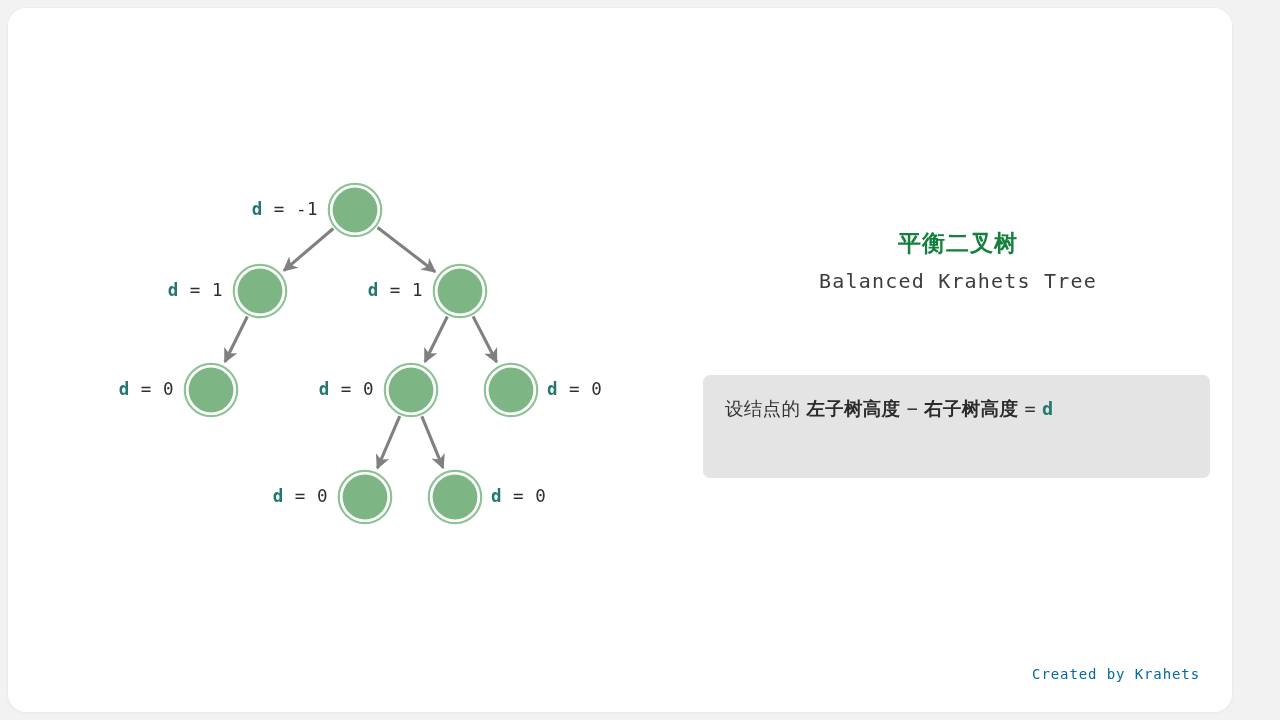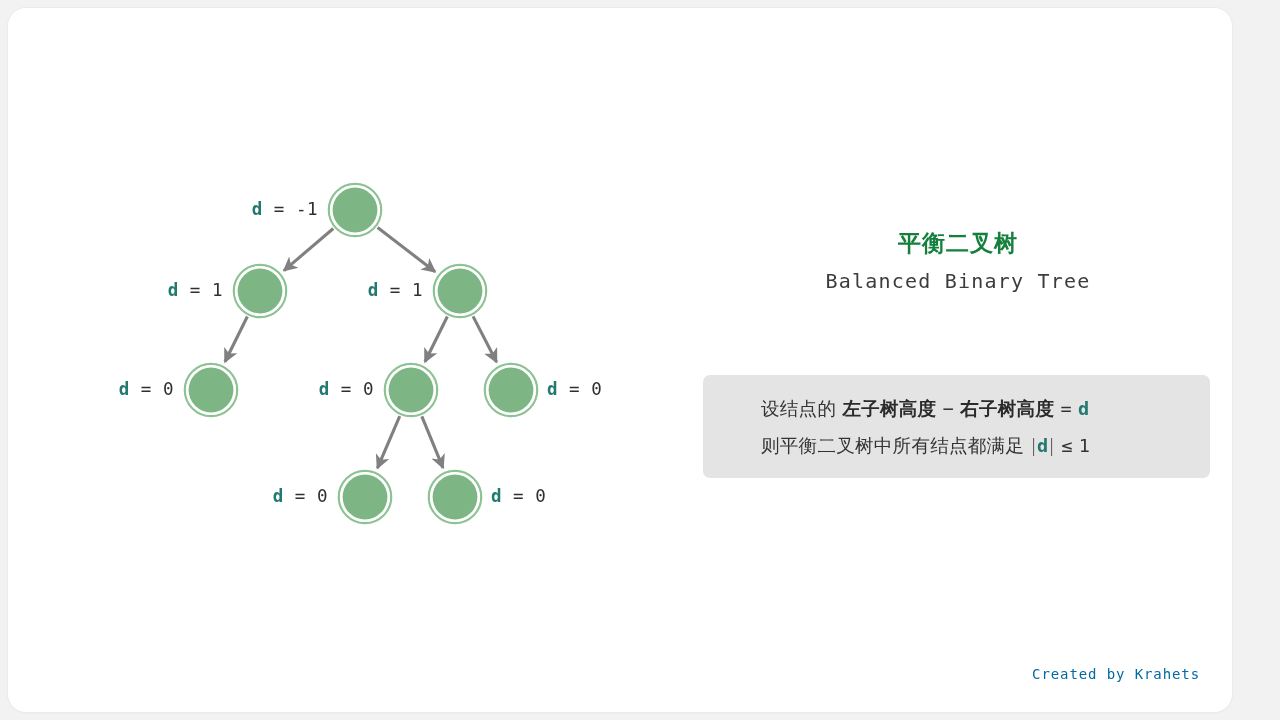--- a/index.html
+++ b/index.html
@@ -94,21 +94,20 @@
     box-sizing: border-box;
     padding: 15px 22px 0 22px;
   }
   .info-line {
     font-family: "DejaVu Sans", "Liberation Sans", sans-serif;
     font-size: 18.5px;
     color: #333333;
     line-height: 37px;
     white-space: nowrap;
     letter-spacing: 0.3px;
-    margin-left: 36px;
   }
   .info-line .b { font-weight: 700; color: #2b2b2b; }
   .info-line .var {
     color: #22796f;
     font-weight: 700;
     font-family: "DejaVu Sans Mono", "Liberation Mono", monospace;
   }
   .info-line .mono {
     font-family: "DejaVu Sans Mono", "Liberation Mono", monospace;
     color: #333333;
@@ -200,35 +199,29 @@
         <div class="node-label left-side" style="left: 415px; top: 283px;"><span class="var">d</span>&nbsp;<span class="op">=</span>&nbsp;<span class="op">1</span></div>
         <div class="node-label left-side" style="left: 166px; top: 382px;"><span class="var">d</span>&nbsp;<span class="op">=</span>&nbsp;<span class="op">0</span></div>
         <div class="node-label left-side" style="left: 366px; top: 382px;"><span class="var">d</span>&nbsp;<span class="op">=</span>&nbsp;<span class="op">0</span></div>
         <div class="node-label right-side" style="left: 539px; top: 382px;"><span class="var">d</span>&nbsp;<span class="op">=</span>&nbsp;<span class="op">0</span></div>
         <div class="node-label left-side" style="left: 320px; top: 489px;"><span class="var">d</span>&nbsp;<span class="op">=</span>&nbsp;<span class="op">0</span></div>
         <div class="node-label right-side" style="left: 483px; top: 489px;"><span class="var">d</span>&nbsp;<span class="op">=</span>&nbsp;<span class="op">0</span></div>
       </div>
 
     <div id="panel">
       <div id="panel-title">平衡二叉树</div>
-      <div id="panel-subtitle">Balanced Binary Tree</div>
+      <div id="panel-subtitle">Balanced Krahets Tree</div>
     </div>
 
     <div id="info-box">
       <div class="info-line">
         <span>设结点的</span>
         <span class="b">左子树高度</span>
         <span class="mono">−</span>
         <span class="b">右子树高度</span>
         <span class="mono">=</span>
         <span class="var">d</span>
       </div>
-      <div class="info-line">
-        <span>则平衡二叉树中所有结点都满足</span>
-        <span class="bar">|</span><span class="var">d</span><span class="bar">|</span>
-        <span class="mono">≤</span>
-        <span class="mono">1</span>
-      </div>
     </div>
 
     <div id="credit">Created by Krahets</div>
   </div>
 </div>
 
 </body></html>

